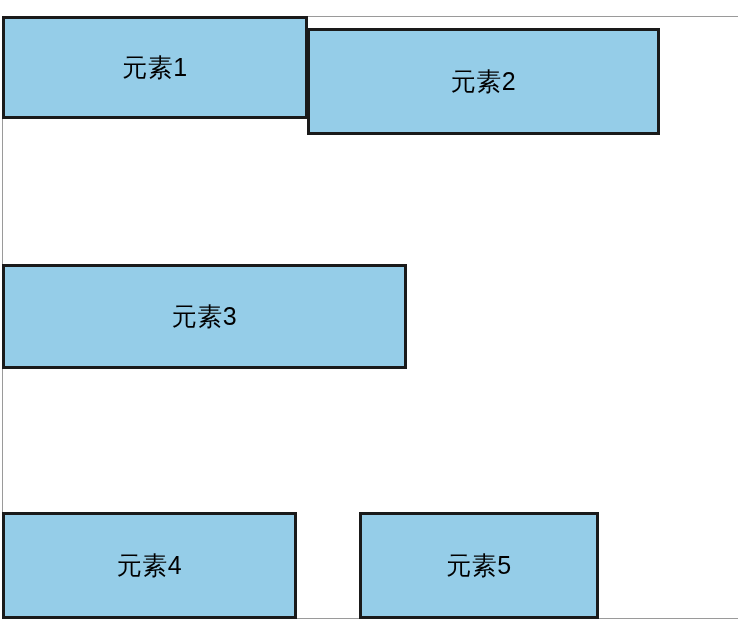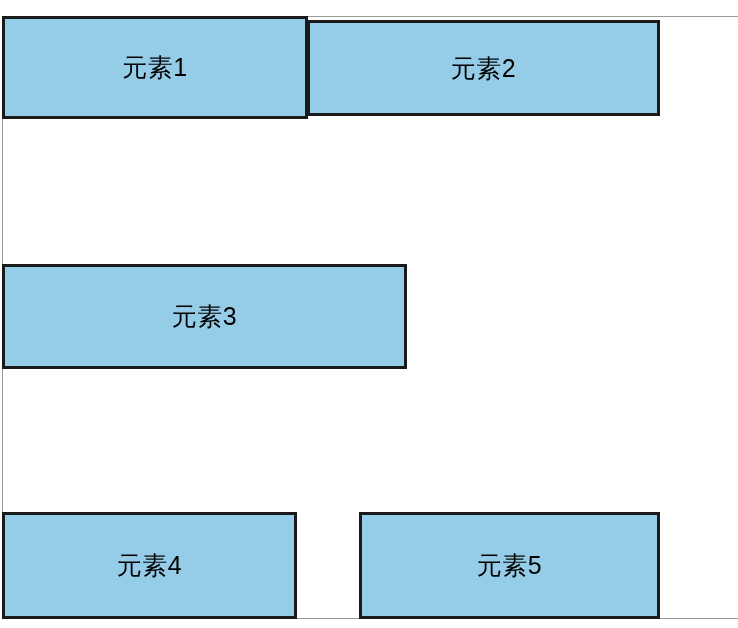--- a/index.html
+++ b/index.html
@@ -73,23 +73,23 @@
     height: 103px;
   }
   .e1 {
     left: 0px;
     top: 0px;
     width: 306px;
     height: 103px;
   }
   .e2 {
     left: 305px;
-    top: 4px;
+    top: 12px;
     width: 353px;
-    height: 96px;
+    height: 107px;
   }
 
   
   .row-mid {
     position: absolute;
     left: 2px;
     top: 264px;
     width: 658px;
     height: 105px;
   }
@@ -111,21 +111,21 @@
   }
   .e4 {
     left: 0px;
     top: 0px;
     width: 295px;
     height: 107px;
   }
   .e5 {
     left: 357px;
     top: 0px;
-    width: 301px;
+    width: 240px;
     height: 107px;
   }
 </style>
 </head>
 <body>
 
 <div id="canvas">
 
   <div class="guide guide-top"></div>
   <div class="guide guide-left"></div>

